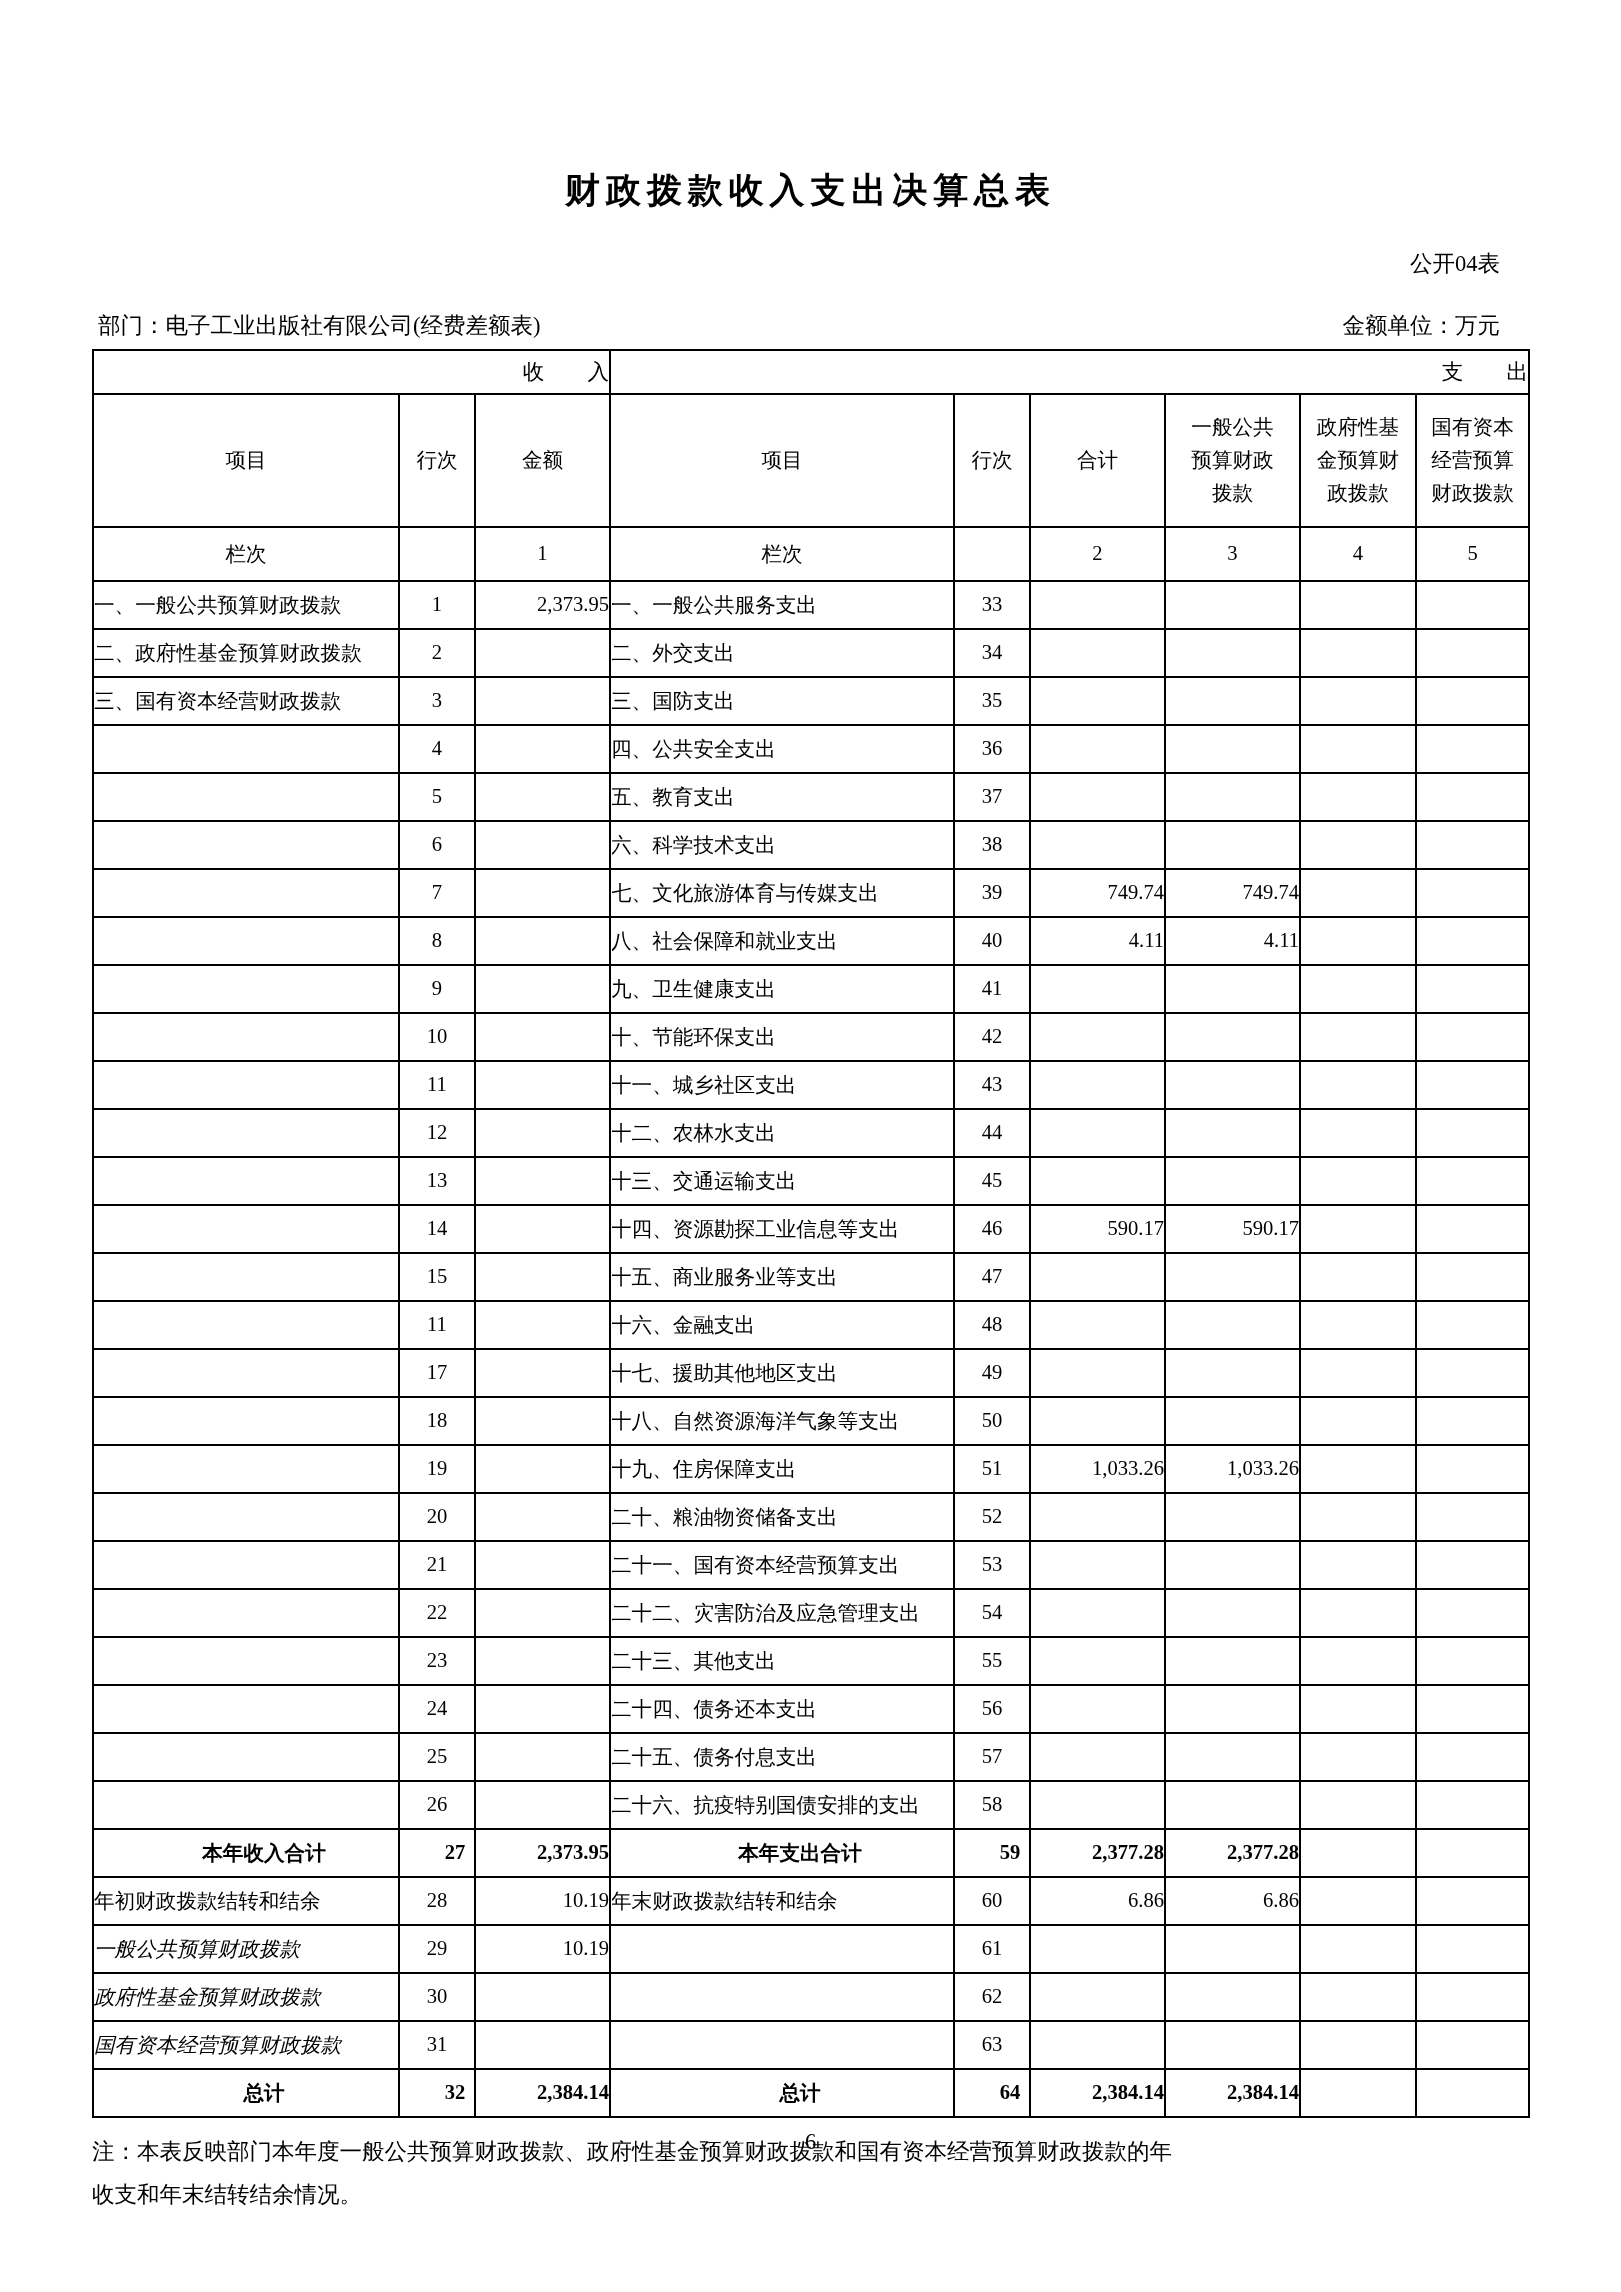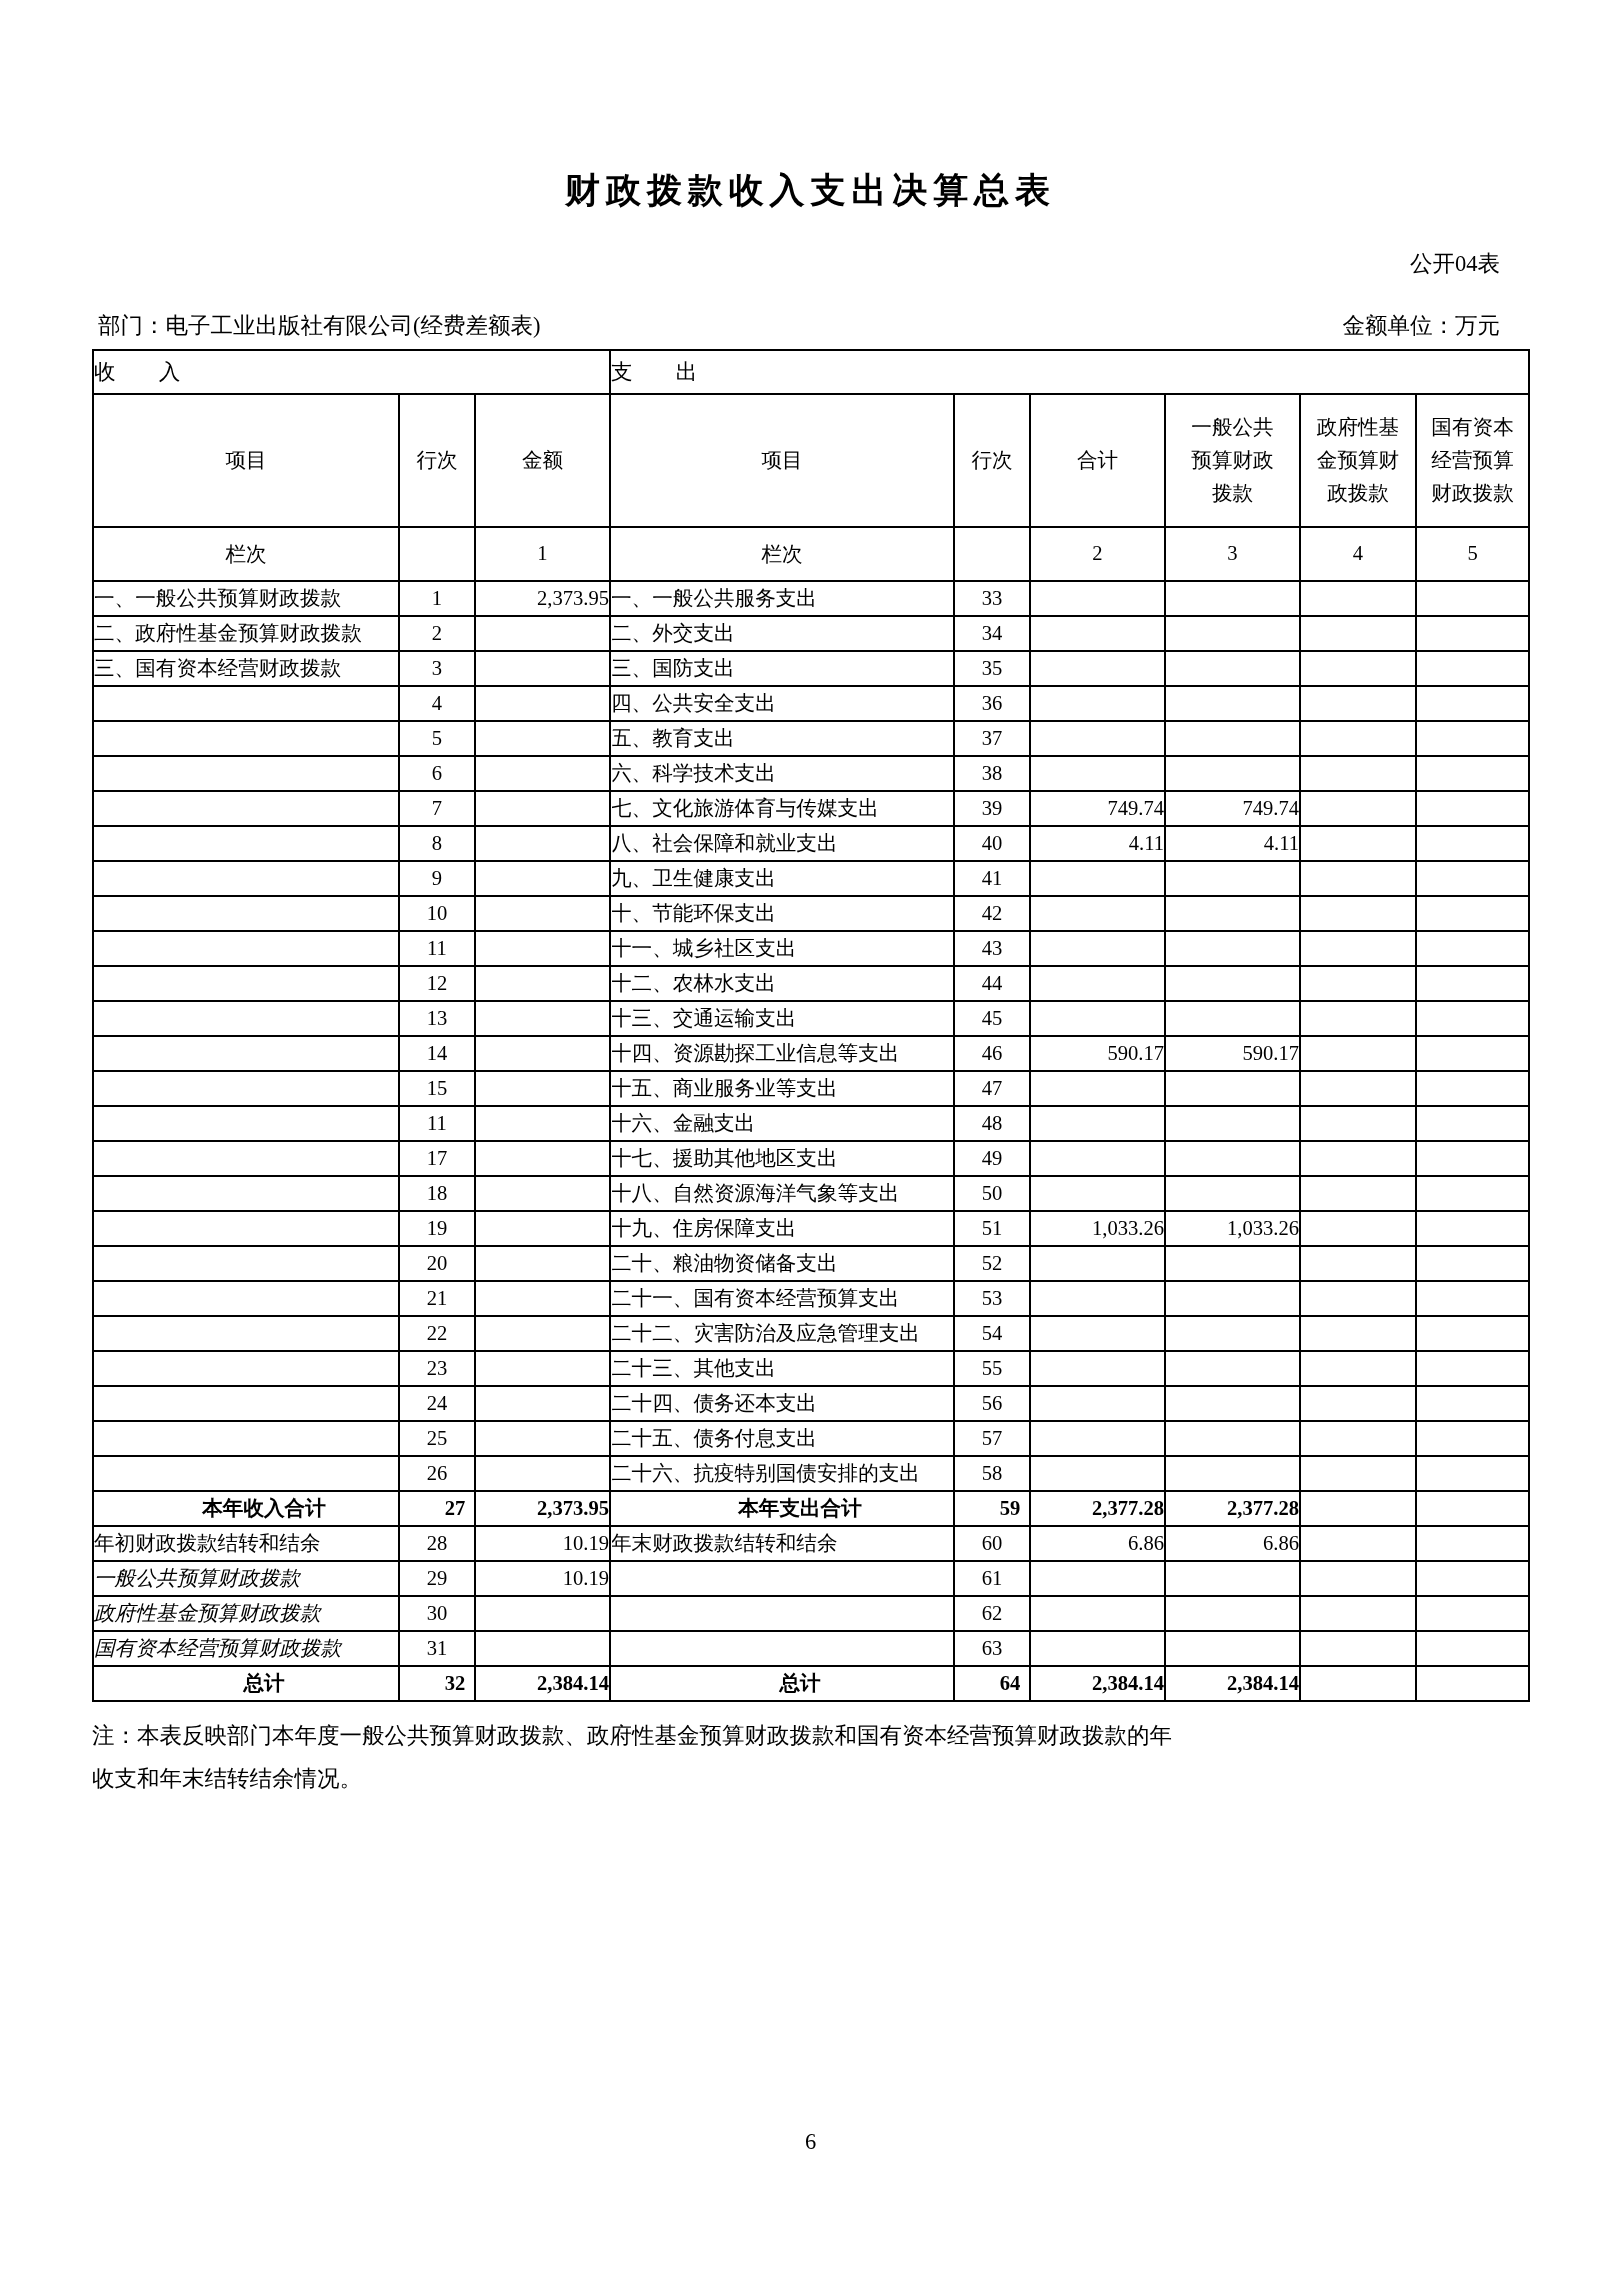--- a/index.html
+++ b/index.html
@@ -20,26 +20,26 @@
   table.fiscal{
     margin-top:8.8px;border-collapse:collapse;table-layout:fixed;
     width:1437px;border:2.9px solid #000;
   }
   table.fiscal td{
     border-left:2px solid #000;border-right:2px solid #000;
     border-top:2.9px solid #000;border-bottom:2.9px solid #000;
     font-size:20.6px;overflow:hidden;vertical-align:middle;padding:0;
   }
   tr.section-row{height:44px;}
-  tr.section-row td{text-align:left;font-size:21.6px;}
+  tr.section-row td{text-align:right;font-size:21.6px;}
   tr.header-row{height:133px;}
   tr.header-row td{text-align:center;white-space:pre-line;line-height:33px;}
   tr.colindex-row{height:54px;}
   tr.colindex-row td{text-align:center;}
-  tbody tr{height:35px;}
+  tbody tr{height:48px;}
   td.c-item{text-align:left;padding-left:5.9px;}
   td.c-item-out{padding-left:13.7px;border-radius:13px;}
   td.c-indent{padding-left:33px;font-style:italic;}
   td.c-center{text-align:center;padding-left:0;}
   td.c-no{text-align:center;}
   td.c-num{text-align:right;padding-right:11.8px;}
   tr.bold-row td{font-weight:bold;padding-left:36px;}
   .note{margin-top:11.8px;font-size:22.5px;line-height:43px;white-space:pre-line;}
   .pageno{position:absolute;top:2129px;left:0;width:1621px;text-align:center;font-size:22.5px;}
 </style>

